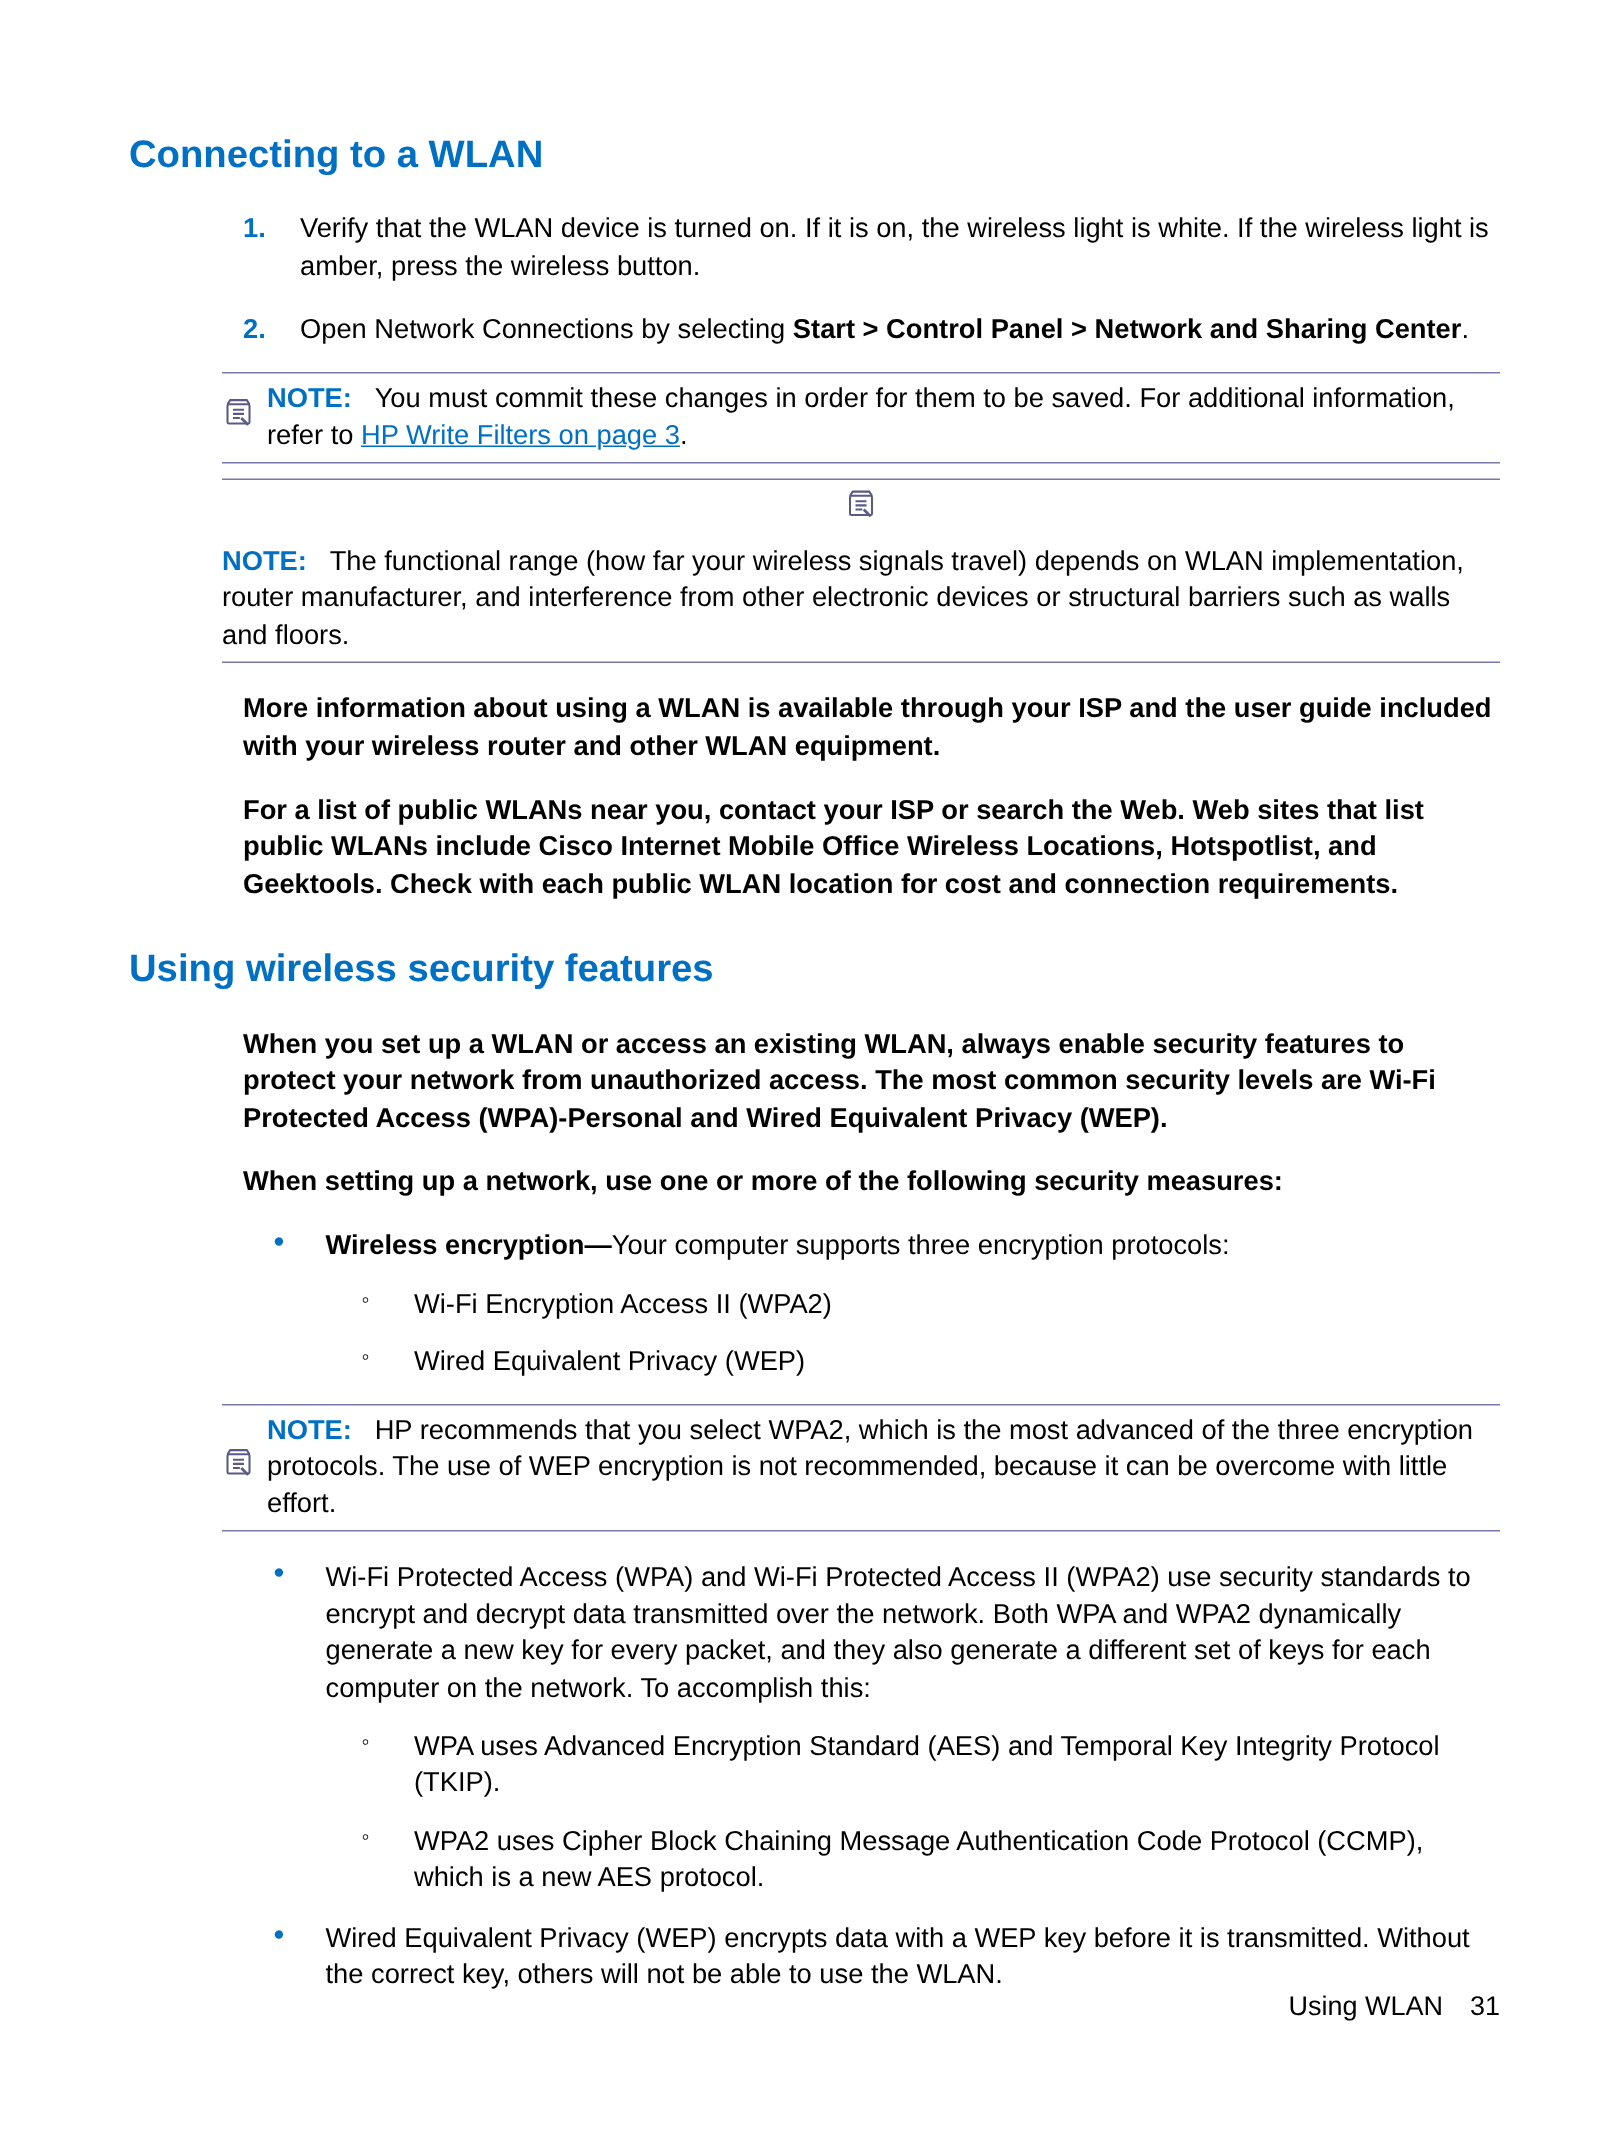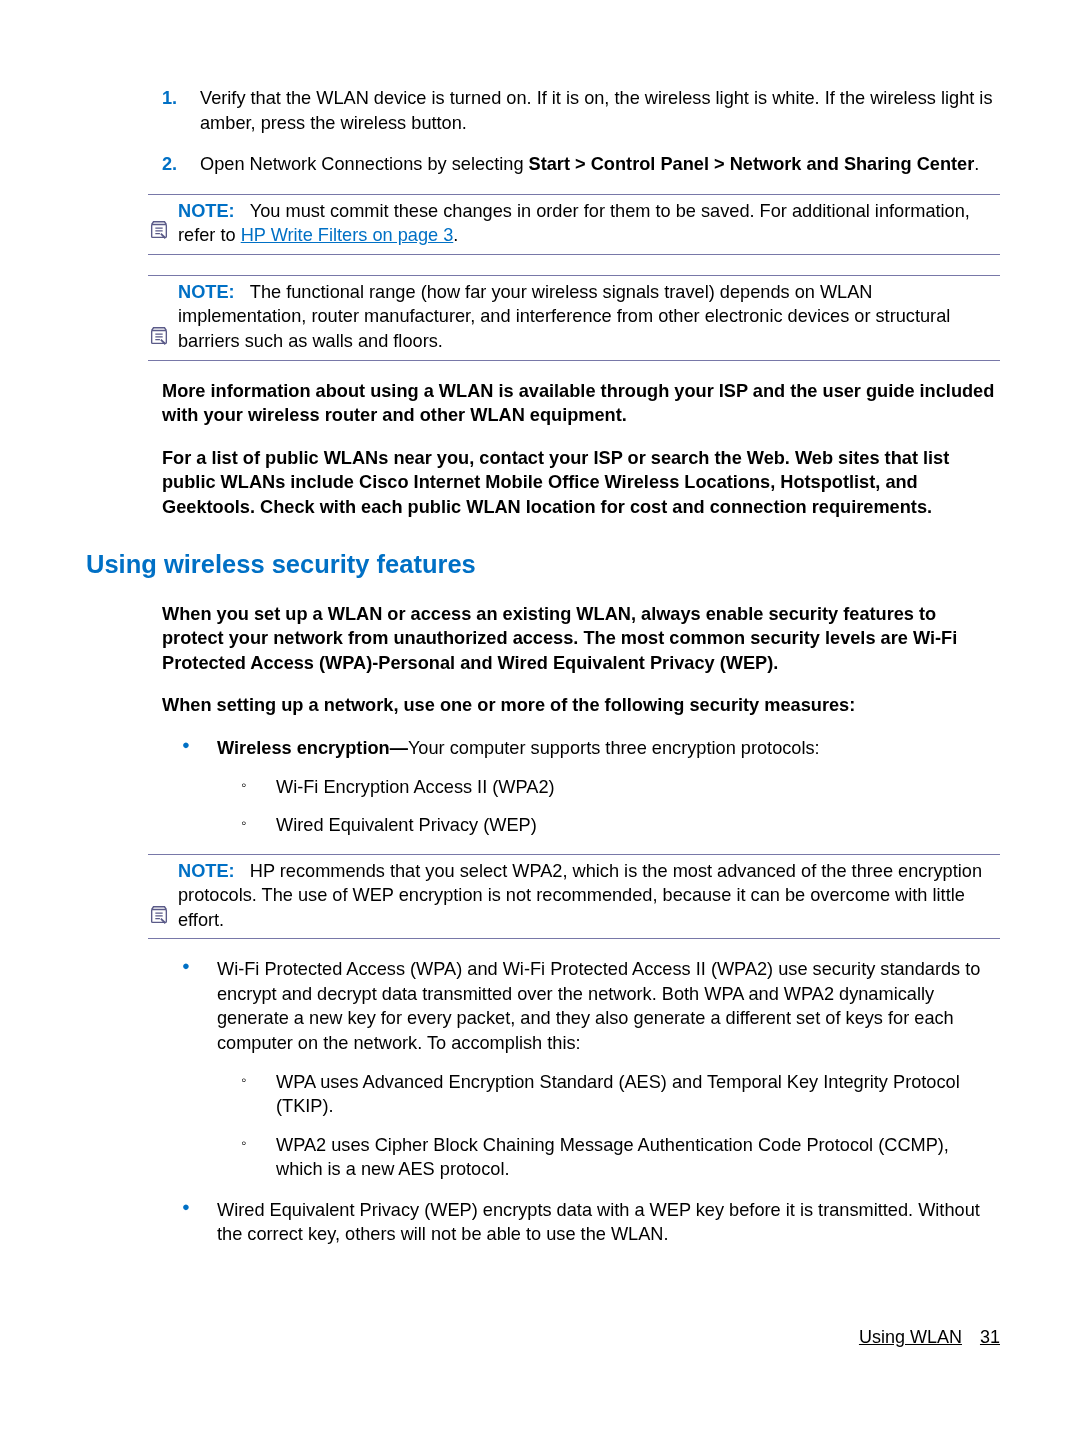--- a/index.html
+++ b/index.html
@@ -40,21 +40,21 @@
       min-width: 38px;
     }
     .step-body { flex: 1; }
     .note-block {
       border-top: 1px solid #7878a8;
       border-bottom: 1px solid #7878a8;
       padding: 4px 0 6px 0;
       margin-left: 62px;
       margin-bottom: 4px;
       display: flex;
-      align-items: flex-end;
+      align-items: center;
       gap: 8px;
     }
     .note-icon {
       flex: 0 0 auto;
       margin-top: 1px;
       color: #5a5a88;
     }
     .note-body { flex: 1; }
     .note-label {
       color: #0070c5;
@@ -98,31 +98,31 @@
       position: absolute;
       left: 0;
       top: 0;
       font-size: 15px;
     }
     .footer {
       position: absolute;
       bottom: 88px;
       right: 80px;
       font-size: 18px;
-      text-decoration: underline;
     }
     .footer .pg { margin-left: 18px; }
     .bold { font-weight: bold; }
     .section-gap { margin-top: 28px; }
   </style>
 </head>
 <body>
 
 <div class="page">
 
+  <h2 class="section-heading">Connecting to a WLAN</h2>
 
   <div class="body-indent">
 
     <ol class="steps">
       <li>
         <span class="step-num">1.</span>
         <span class="step-body">Verify that the WLAN device is turned on. If it is on, the wireless light is white. If the wireless light is amber, press the wireless button.</span>
       </li>
       <li>
         <span class="step-num">2.</span>
@@ -140,21 +140,21 @@
         <path d="M4 6 l2 -3 h12 l2 3"></path>
         <path d="M14 16 l5 5" stroke-width="2"></path>
         <path d="M8 10 h8 M8 13 h8 M8 16 h5"></path>
       </svg>
     </span>
     <div class="note-body">
       <span class="note-label">NOTE:</span>&nbsp;&nbsp;&nbsp;<span>You must commit these changes in order for them to be saved. For additional information, refer to </span><a class="link">HP Write Filters on page 3</a><span>.</span>
     </div>
   </div>
 
-  <div class="note-block" style="margin-top:20px;">
+  <div class="note-block" style="margin-top:10px;flex-direction:column;">
     <span class="note-icon">
       <svg width="22" height="22" viewBox="0 0 24 24" fill="none" stroke="currentColor" stroke-width="1.5">
         <rect x="4" y="6" width="16" height="14" rx="1"></rect>
         <path d="M4 6 l2 -3 h12 l2 3"></path>
         <path d="M14 16 l5 5" stroke-width="2"></path>
         <path d="M8 10 h8 M8 13 h8 M8 16 h5"></path>
       </svg>
     </span>
     <div class="note-body">
       <span class="note-label">NOTE:</span>&nbsp;&nbsp;&nbsp;<span>The functional range (how far your wireless signals travel) depends on WLAN implementation, router manufacturer, and interference from other electronic devices or structural barriers such as walls and floors.</span>

